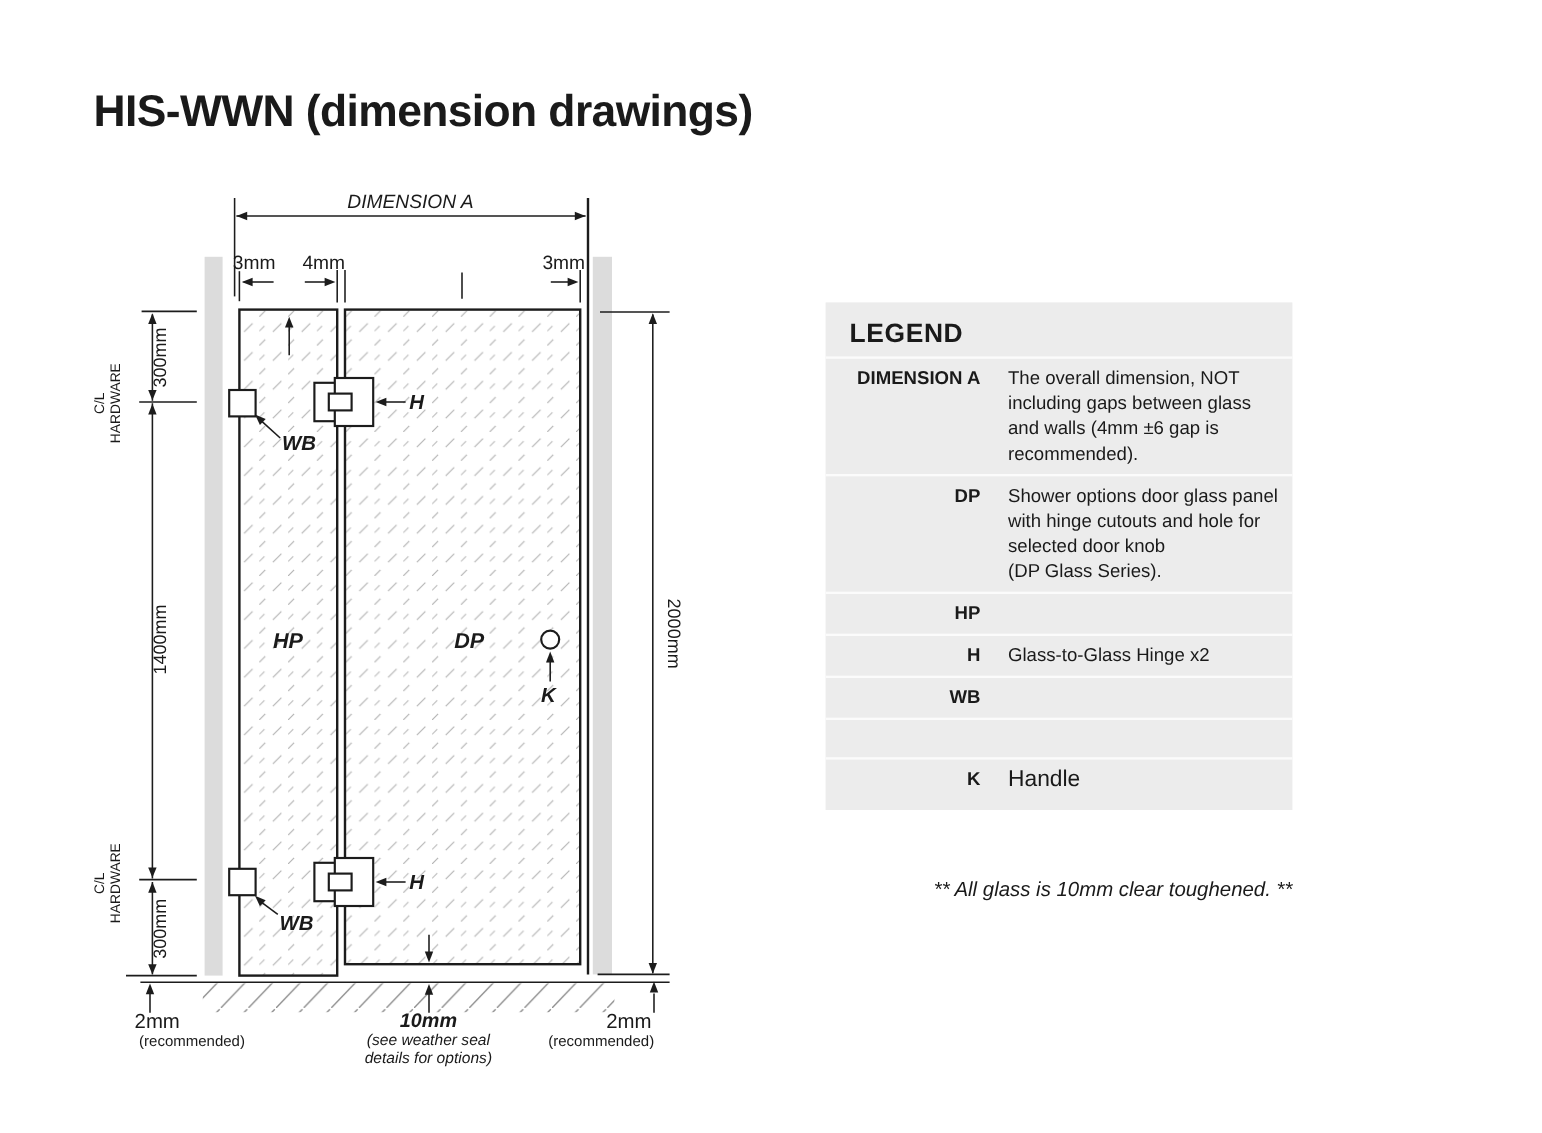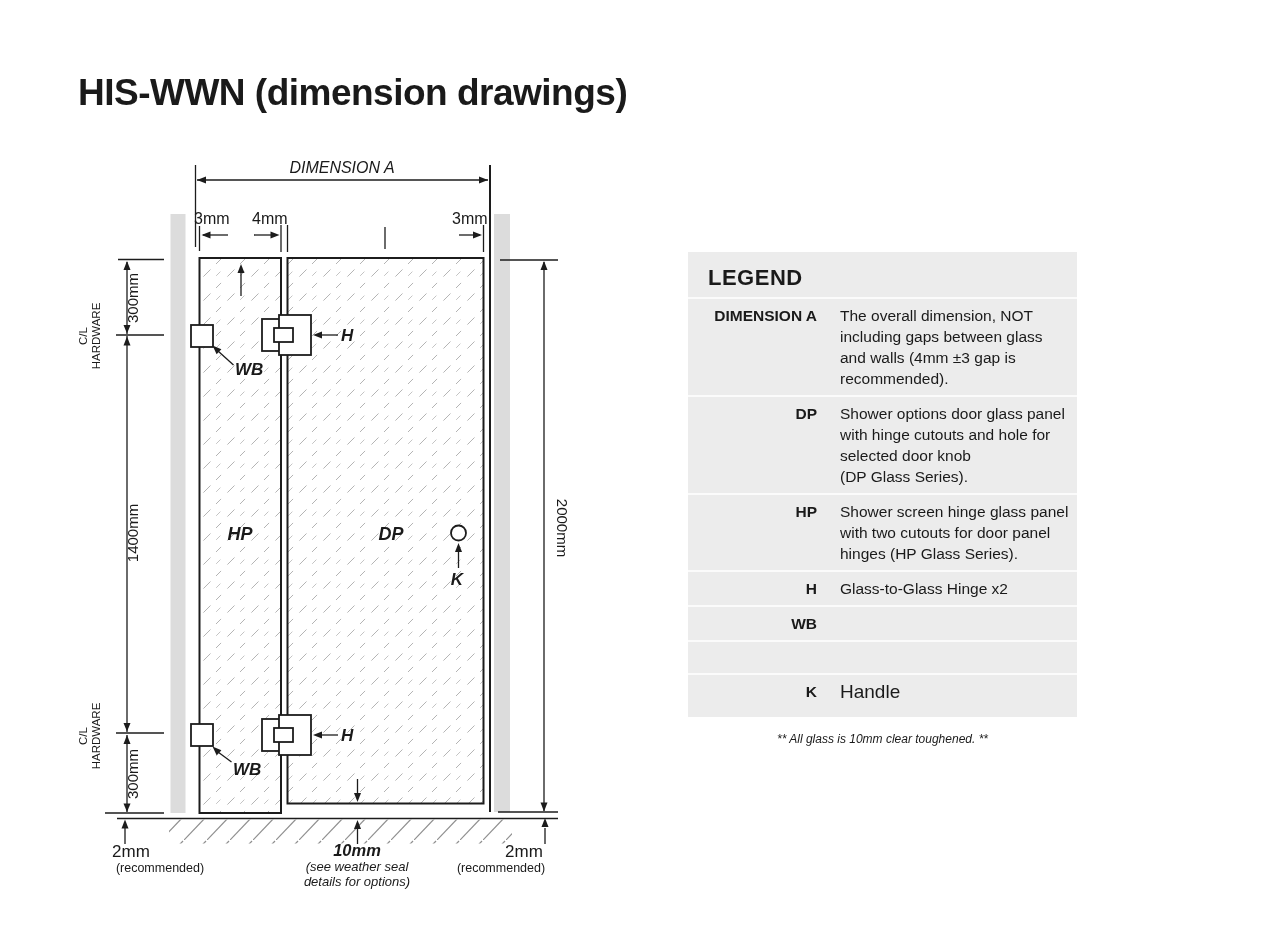--- a/index.html
+++ b/index.html
@@ -39,22 +39,22 @@
   }
   .legend-header{padding:13px 0 6px 20px;font-size:22px;font-weight:bold;letter-spacing:.5px;line-height:26px;}
   .lrow{display:grid;grid-template-columns:129px 1fr;border-top:2px solid var(--divider);padding:6px 0;}
   .lterm{font-size:15.5px;font-weight:bold;text-align:right;line-height:21px;}
   .ldesc{font-size:15.5px;line-height:21px;padding-left:23px;white-space:pre-line;}
   .lrow.empty{height:19px;}
   .lrow.last{padding-bottom:14px;}
   .ldesc.nowrap{white-space:nowrap;}
   .ldesc.big{font-size:19px;line-height:22px;}
   .legend-footnote{
-    position:absolute;left:688px;top:732px;width:389px;text-align:center;
-    font-size:12px;font-style:italic;
+    position:absolute;left:688px;top:732px;width:389px;text-align:right;
+    font-size:17px;font-style:italic;
   }
 </style>
 </head>
 <body>
 
 <div class="page-title">HIS-WWN (dimension drawings)</div>
 
 <svg id="drawing" width="660" height="944" viewBox="0 0 660 944">
   <defs>
     <pattern id="glasspat" width="24" height="24" patternUnits="userSpaceOnUse">
@@ -210,35 +210,32 @@
   <text class="dt12" x="501" y="871.5" text-anchor="middle">(recommended)</text>
 </svg>
 
 <div class="legend">
   <div class="legend-header">LEGEND</div>
 
   <div class="lrow">
     <div class="lterm">DIMENSION A</div>
     <div class="ldesc">The overall dimension, NOT
 including gaps between glass
-and walls (4mm ±3 gap is
+and walls (4mm ±6 gap is
 recommended).</div>
   </div>
   <div class="lrow">
     <div class="lterm">DP</div>
     <div class="ldesc">Shower options door glass panel
 with hinge cutouts and hole for
 selected door knob
 (DP Glass Series).</div>
   </div>
   <div class="lrow">
     <div class="lterm">HP</div>
-    <div class="ldesc">Shower screen hinge glass panel
-with two cutouts for door panel
-hinges (HP Glass Series).</div>
   </div>
   <div class="lrow">
     <div class="lterm">H</div>
     <div class="ldesc">Glass-to-Glass Hinge x2</div>
   </div>
   <div class="lrow">
     <div class="lterm">WB</div>
   </div>
   <div class="lrow empty">
     <div class="lterm"></div>

